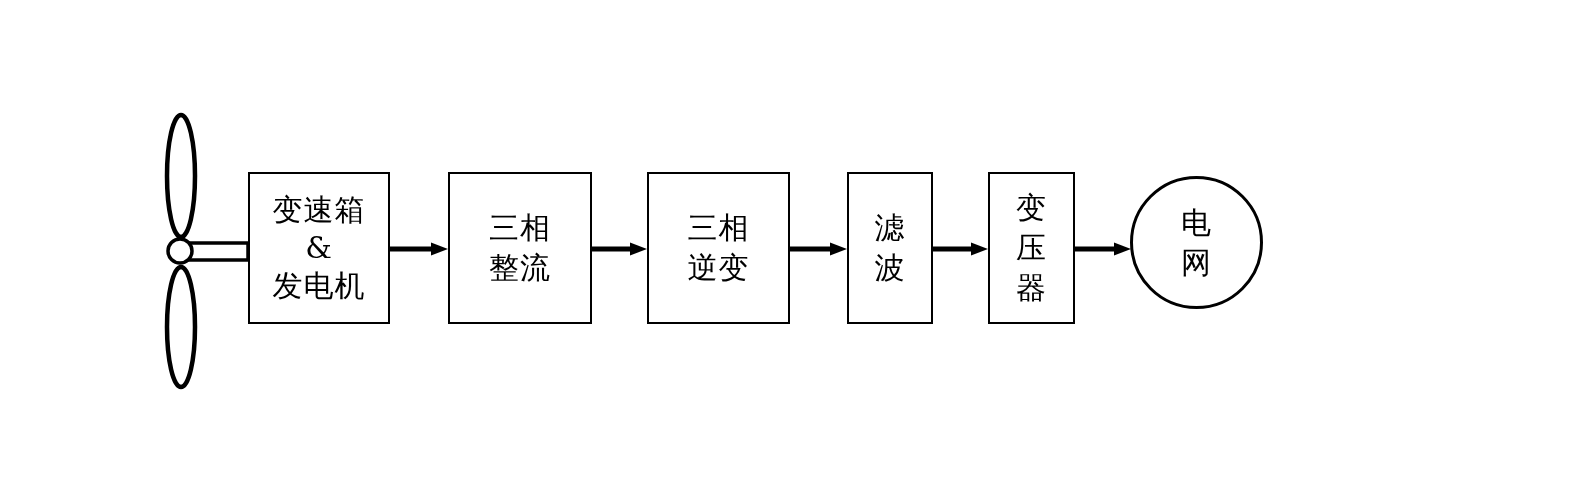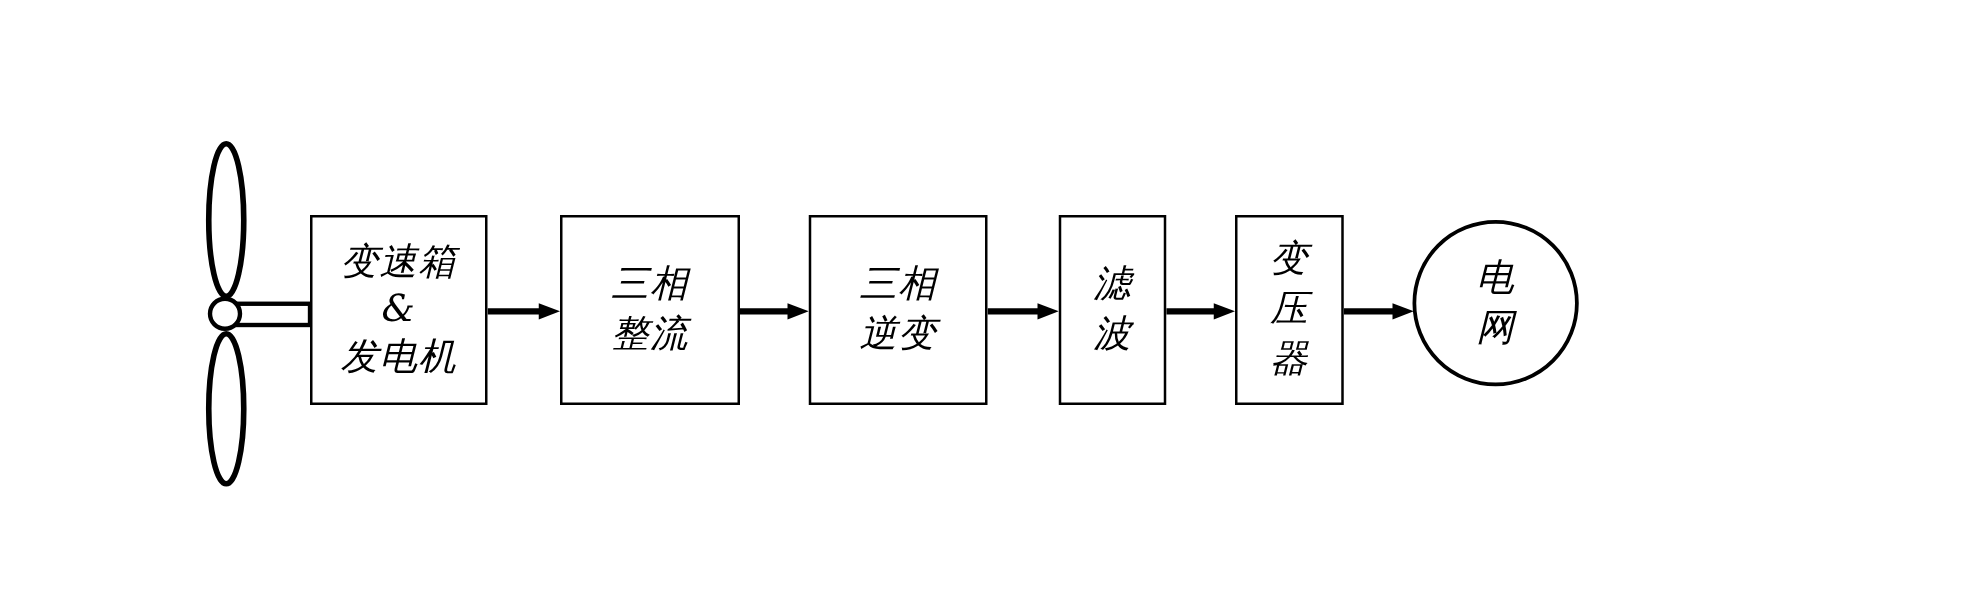--- a/index.html
+++ b/index.html
@@ -7,21 +7,20 @@
     padding: 0;
     background: #ffffff;
   }
   .canvas {
     position: relative;
     width: 1574px;
     height: 489px;
     background: #ffffff;
     overflow: hidden;
     font-family: "DejaVu Serif", serif;
-    font-style: italic;
   }
   .canvas svg {
     position: absolute;
     left: 0;
     top: 0;
   }
   .node {
     position: absolute;
     box-sizing: border-box;
     background: #ffffff;

